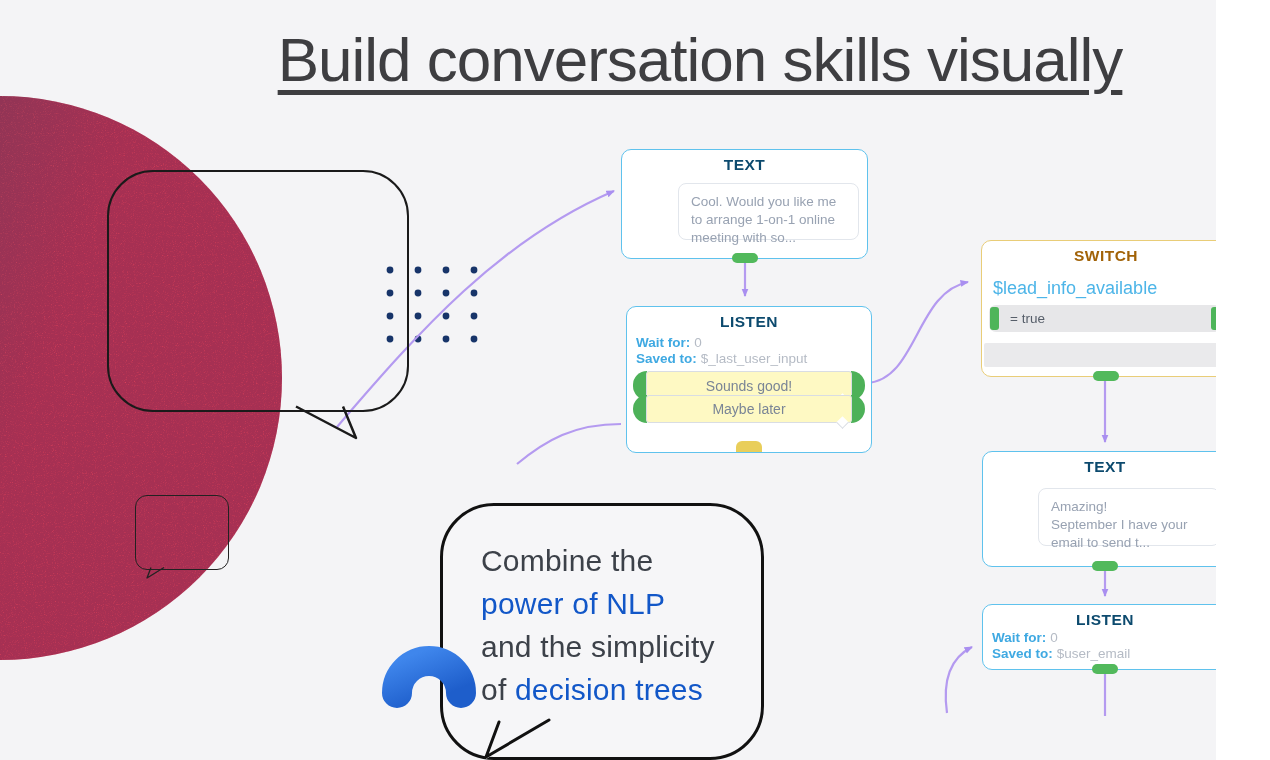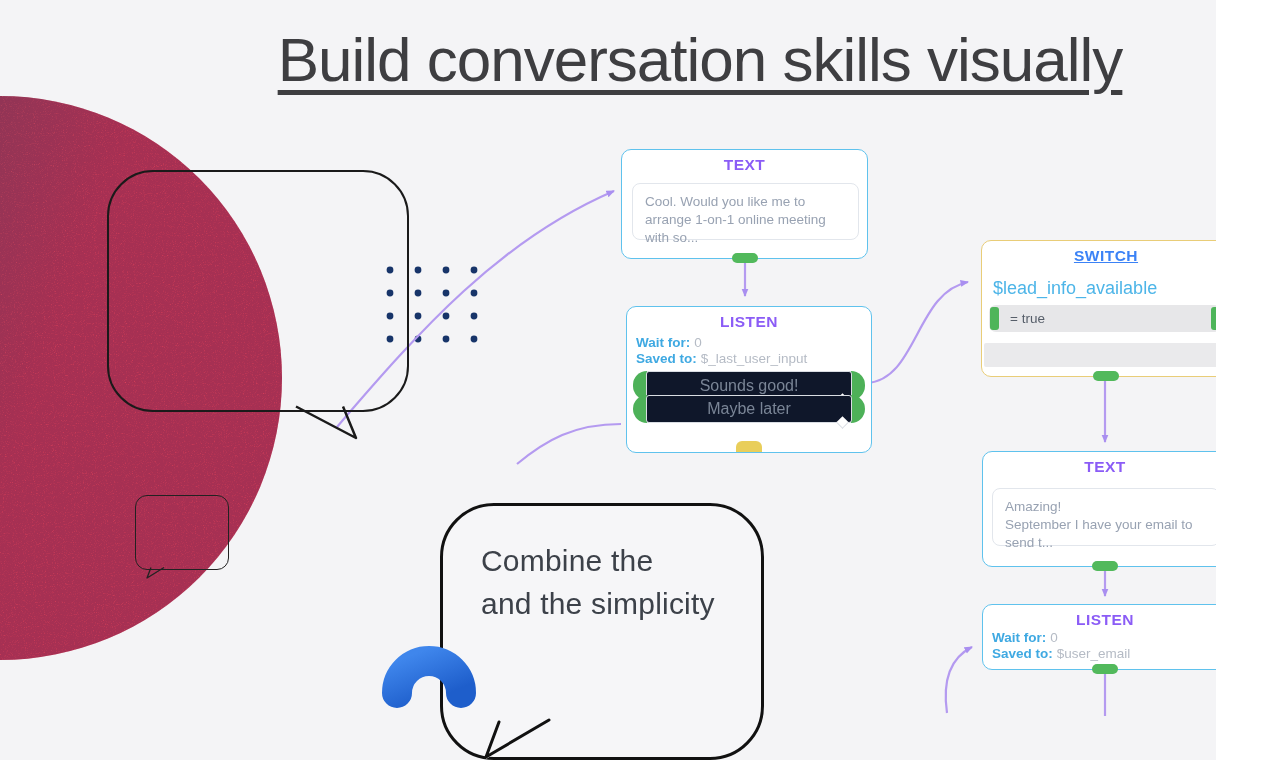--- a/index.html
+++ b/index.html
@@ -39,45 +39,45 @@
     position:absolute;left:38px;top:33px;
     font-size:30px;line-height:43px;color:#3c4149;letter-spacing:.2px;white-space:nowrap;
   }
   .speech-text .hl{color:#1257c8;}
 
   
   .node{position:absolute;z-index:5;background:#fff;border:1.5px solid #5fc2ed;border-radius:10px;box-sizing:border-box;}
   .node.switch{border-color:#e9cd78;}
   .node-title{
     position:absolute;top:6px;left:0;right:0;text-align:center;
-    font-size:15.5px;font-weight:700;letter-spacing:.5px;color:#8b5cf6;
-  }
-  .node.switch .node-title{color:#3b82f6;text-decoration:underline;}
+    font-size:15.5px;font-weight:700;letter-spacing:.5px;color:#0c4a6e;
+  }
+  .node.switch .node-title{color:#a16207;}
   .msgbox{
     position:absolute;border:1px solid #e2e6ec;border-radius:8px;background:#fff;
-    color:#98a2b2;font-size:13.5px;line-height:18px;padding:9px 12px;box-sizing:border-box;
+    color:#98a2b2;font-size:13.5px;line-height:18px;padding:9px 12px;box-sizing:border-box;margin-left:46px;
   }
   .kv{position:absolute;left:9px;font-size:13.5px;white-space:nowrap;text-align:center;}
   .kv b{color:#3fa9e2;font-weight:700;}
   .kv span{color:#b5bbc5;padding-left:4px;}
   .var-label{position:absolute;left:11px;top:37px;font-size:18px;color:#4db5e8;}
 
   .tab{
     position:absolute;left:50%;transform:translateX(-50%);bottom:-5px;
     width:26px;height:10px;border-radius:5px;background:#52b95c;
   }
   .tab.yellow{bottom:0;height:11px;border-radius:6px 6px 0 0;background:#e9ce5a;}
 
   .opt{position:absolute;left:6px;right:6px;height:29px;}
   .opt .cl,.opt .cr{position:absolute;top:0;bottom:0;width:14px;background:#4db158;}
   .opt .cl{left:0;border-radius:14px 0 0 14px;}
   .opt .cr{right:0;border-radius:0 14px 14px 0;}
   .opt .obody{
-    position:absolute;left:13px;right:13px;top:0;bottom:0;background:#0f172a;
-    border:1px solid #d9dde3;border-radius:3px;color:#7a8596;font-size:16px;
+    position:absolute;left:13px;right:13px;top:0;bottom:0;background:#fef9c3;
+    border:1px solid #d9dde3;border-radius:3px;color:#7a8596;font-size:14px;
     display:flex;align-items:center;justify-content:center;
   }
   .opt .otail{
     position:absolute;right:18px;bottom:-4px;width:8px;height:8px;background:#fff;
     border-right:1px solid #d9dde3;border-bottom:1px solid #d9dde3;transform:rotate(45deg);
   }
 
   .case-row{
     position:absolute;left:7px;right:9px;top:64px;height:27px;background:#e7e7e9;
     border-radius:7px;color:#565e69;font-size:13.5px;line-height:27px;padding-left:21px;
@@ -211,21 +211,23 @@
   <div class="node" style="left:982px;top:604px;width:246px;height:66px;">
     <div class="node-title">LISTEN</div>
     <div class="kv" style="top:25px;"><b>Wait for:</b><span>0</span></div>
     <div class="kv" style="top:41px;"><b>Saved to:</b><span>$user_email</span></div>
     <div class="tab"></div>
   </div>
 
   <div class="speech-bubble">
     <div class="speech-text">
       <div>Combine the</div>
+      <div class="hl">power of NLP</div>
       <div>and the simplicity</div>
+      <div><span>of </span><span class="hl">decision trees</span></div>
     </div>
   </div>
   <svg class="layer z6" viewBox="0 0 1270 760">
     <path d="M496 719 L486 759 L552 719 Z" fill="#f6f6f8"></path>
     <path d="M499 722 L486 757 L549 720" fill="none" stroke="#111" stroke-width="3" stroke-linejoin="round" stroke-linecap="round"></path>
   </svg>
 
   <svg class="layer z7" viewBox="0 0 1270 760">
     <defs>
       <linearGradient id="bluegrad" x1="0" y1="0" x2="0.8" y2="1">

